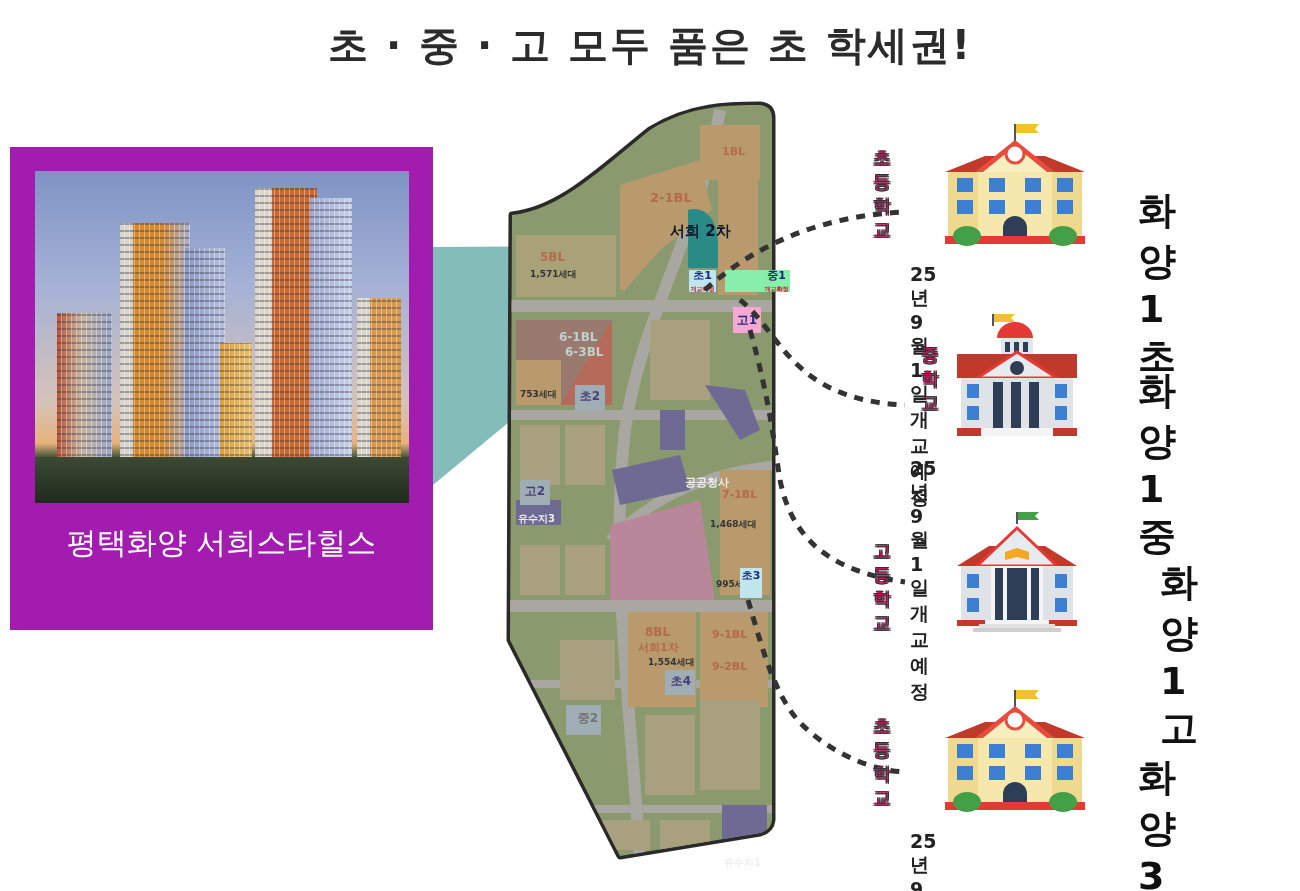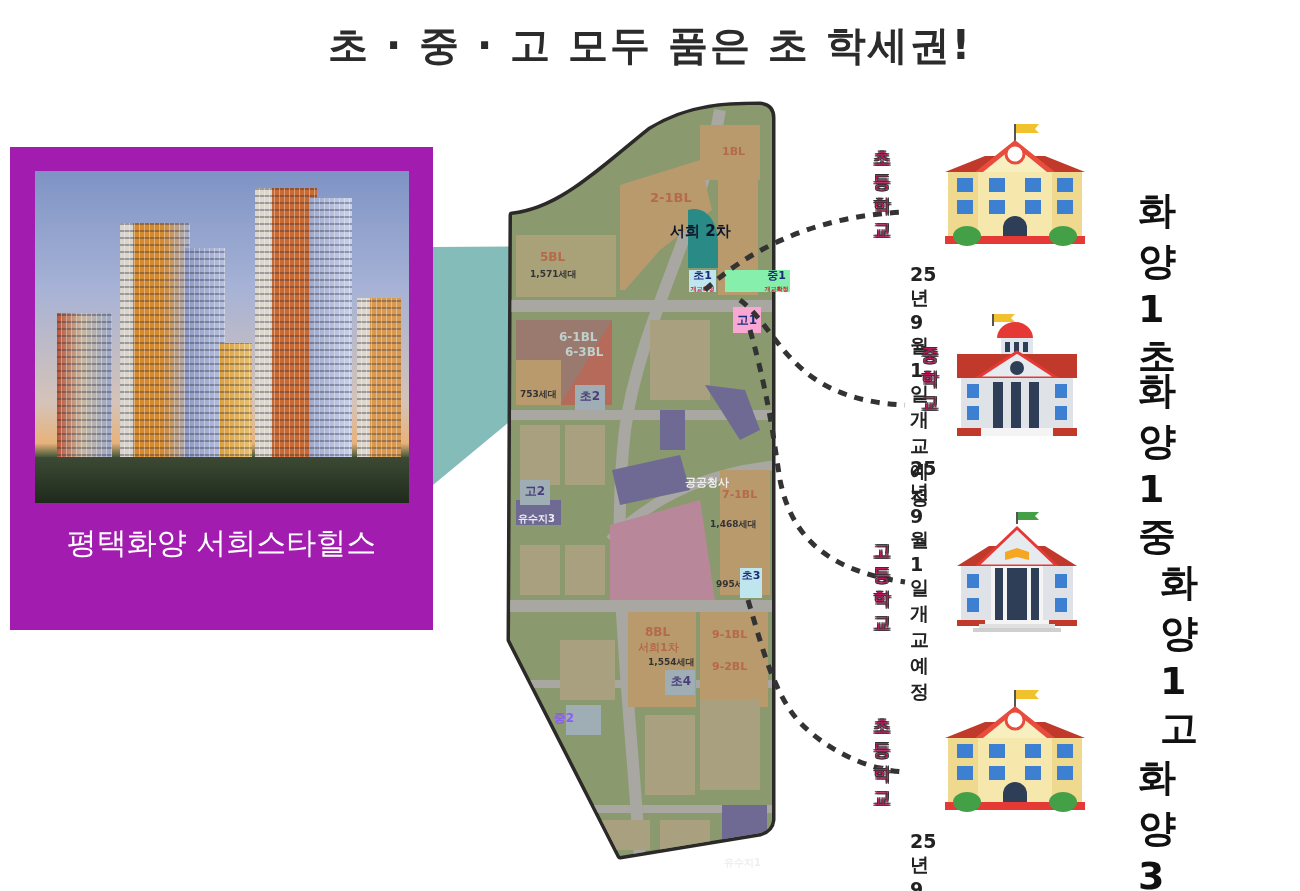--- a/index.html
+++ b/index.html
@@ -152,21 +152,21 @@
 </div>
 <div class="map-label" style="left:725px;top:270px;width:27px;height:22px;background:#86efac;font-size:11px;color:#1c2a7a;line-height:12px;padding-left:38px;">
   <span>중1</span><br>
   <span style="font-size:6px;color:#d01e2a;">개교확정</span>
 </div>
 <div class="map-label" style="left:733px;top:307px;width:28px;height:26px;background:#f9a8d4;font-size:12px;color:#1c2a7a;line-height:26px;">고1</div>
 <div class="map-label" style="left:576px;top:388px;width:28px;font-size:12px;color:#4a3e7a;">초2</div>
 <div class="map-label" style="left:521px;top:483px;width:28px;font-size:12px;color:#4a3e7a;">고2</div>
 <div class="map-label" style="left:740px;top:568px;width:22px;height:30px;background:#bfe6ee;font-size:11px;color:#1c2a7a;">초3</div>
 <div class="map-label" style="left:667px;top:673px;width:28px;font-size:12px;color:#4a3e7a;">초4</div>
-<div class="map-label" style="left:548px;top:710px;width:32px;font-size:12px;color:#8b5cf6;">중2</div>
+<div class="map-label" style="left:572px;top:710px;width:32px;font-size:12px;color:#737373;">중2</div>
 
 <svg class="connector" width="1300" height="891">
   <g stroke="#333" stroke-width="5" stroke-dasharray="9,8" fill="none">
     <path d="M705,290 C760,240 830,215 905,212"></path>
     <path d="M740,300 C780,330 790,400 905,405"></path>
     <path d="M750,330 C770,400 775,450 780,480 C790,530 820,570 905,582"></path>
     <path d="M748,600 C760,640 770,680 790,710 C810,740 860,770 905,772"></path>
   </g>
 </svg>
 

